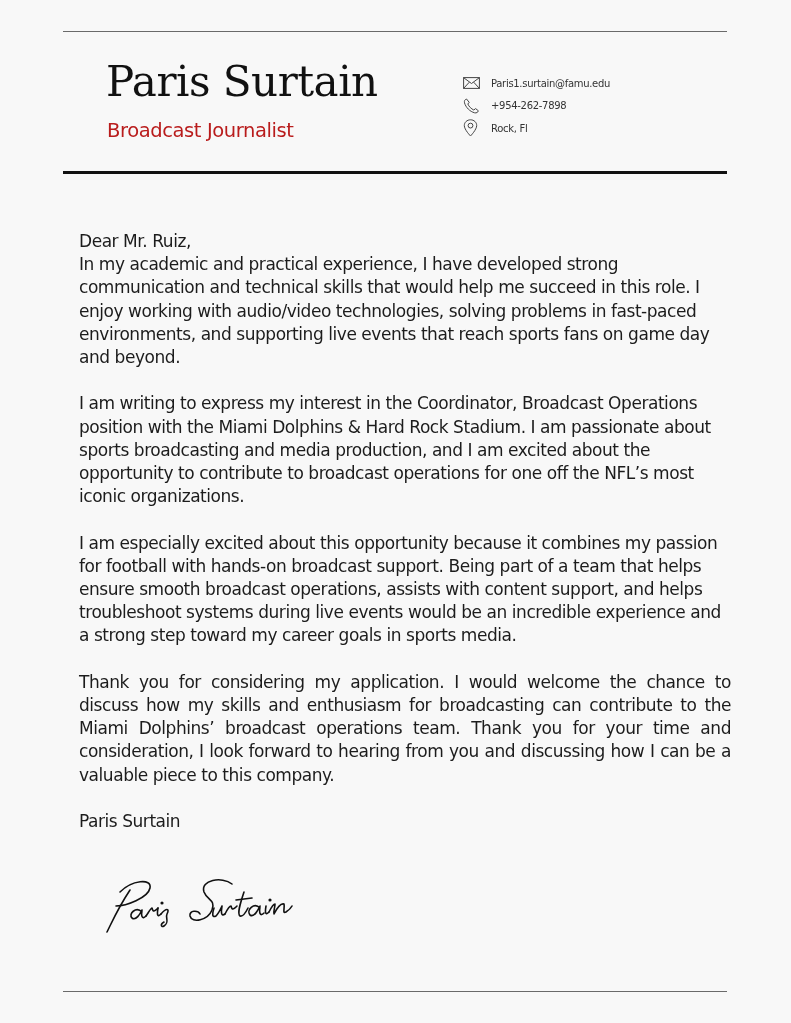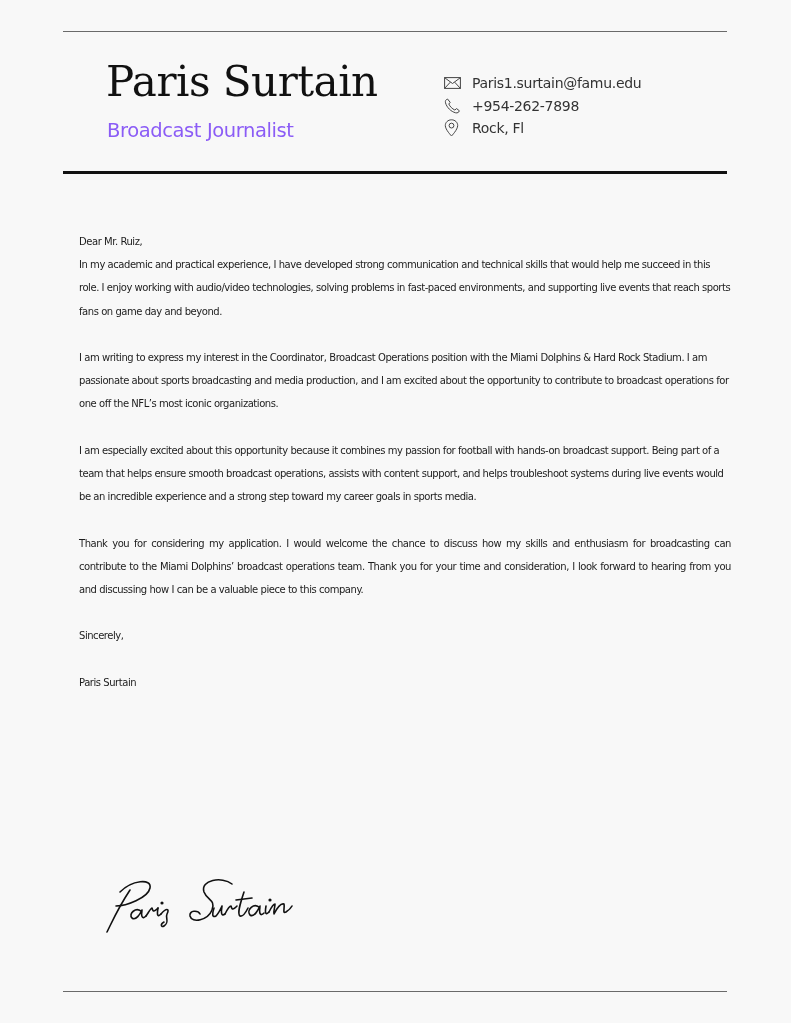--- a/index.html
+++ b/index.html
@@ -7,30 +7,30 @@
     width:791px; height:1023px; background:#f8f8f8; position:relative; overflow:hidden;
     font-family:"DejaVu Sans", sans-serif; color:#1a1a1a;
   }
   .rule { position:absolute; left:63px; width:664px; }
   .rule-top { top:31px; height:1px; background:#6a6a6a; }
   .rule-head { top:171px; height:3px; background:#111; }
   .rule-bottom { top:991px; height:1px; background:#6a6a6a; }
 
   .name { position:absolute; left:106px; top:56px; font-family:"DejaVu Serif", serif;
     font-size:42px; line-height:52px; color:#111; letter-spacing:-0.5px; }
-  .role { position:absolute; left:107px; top:118px; font-size:19.5px; line-height:26px; color:#8b5cf6;
+  .role { position:absolute; left:107px; top:118px; font-size:19.5px; line-height:26px; color:#b91c1c;
     letter-spacing:-0.4px; }
 
-  .contact { position:absolute; left:444px; top:72px; font-size:14px; color:#333; }
+  .contact { position:absolute; left:463px; top:72px; font-size:10px; color:#333; }
   .contact-row { display:flex; align-items:center; height:22.5px; }
   .contact-row .ic { width:19px; height:16px; display:inline-flex; align-items:center; justify-content:flex-start; margin-right:9px; }
   .contact-row svg { display:block; }
   .contact-row span.txt { letter-spacing:-0.3px; }
 
-  .body-text { position:absolute; left:79px; top:230px; width:652px; font-size:10px; line-height:23.2px;
+  .body-text { position:absolute; left:79px; top:230px; width:652px; font-size:17px; line-height:23.2px;
     color:#1c1c1c; letter-spacing:-0.45px; }
   .body-text p { margin:0 0 23.2px 0; }
   .body-text p.greet { margin:0; }
   .body-text p.justify { text-align:justify; }
   .closing { margin:0; }
 
   .signature { position:absolute; left:104px; top:870px; }
 </style>
 </head>
 <body>
@@ -70,21 +70,20 @@
 </div>
 
 <div class="rule rule-head"></div>
 
 <div class="body-text">
   <p class="greet">Dear Mr. Ruiz,</p>
   <p>In my academic and practical experience, I have developed strong communication and technical skills that would help me succeed in this role. I enjoy working with audio/video technologies, solving problems in fast-paced environments, and supporting live events that reach sports fans on game day and beyond.</p>
   <p>I am writing to express my interest in the Coordinator, Broadcast Operations position with the Miami Dolphins &amp; Hard Rock Stadium. I am passionate about sports broadcasting and media production, and I am excited about the opportunity to contribute to broadcast operations for one off the NFL’s most iconic organizations.</p>
   <p>I am especially excited about this opportunity because it combines my passion for football with hands-on broadcast support. Being part of a team that helps ensure smooth broadcast operations, assists with content support, and helps troubleshoot systems during live events would be an incredible experience and a strong step toward my career goals in sports media.</p>
   <p class="justify">Thank you for considering my application. I would welcome the chance to discuss how my skills and enthusiasm for broadcasting can contribute to the Miami Dolphins’ broadcast operations team. Thank you for your time and consideration, I look forward to hearing from you and discussing how I can be a valuable piece to this company.</p>
-  <p class="closing">Sincerely,</p>
   <p class="closing">Paris Surtain</p>
 </div>
 
 <div class="signature">
   <svg width="230" height="70" viewBox="0 0 230 70">
     <g fill="none" stroke="#111" stroke-width="1.6" stroke-linecap="round" stroke-linejoin="round">
 
       <path d="M26 20 C14 38 8 52 3 62"></path>
       <path d="M16 22 C28 10 48 8 46 18 C44 28 22 36 12 36"></path>
 

